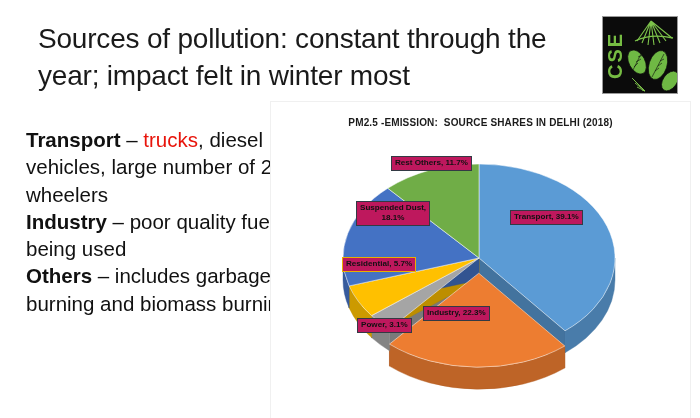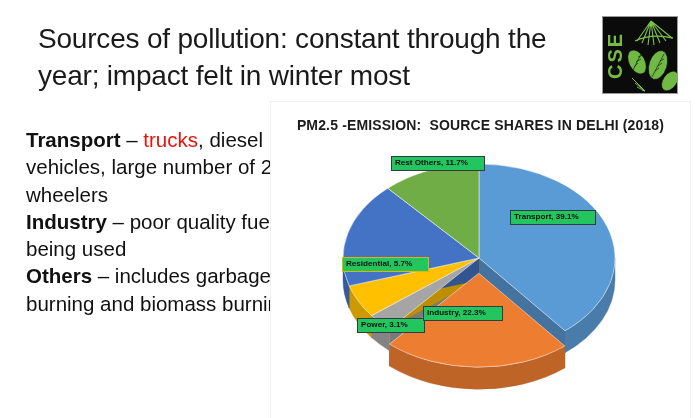--- a/index.html
+++ b/index.html
@@ -82,37 +82,37 @@
     background: #ffffff;
     border: 1px solid #f0f0f0;
     border-bottom: none;
   }
   #chart-title {
     position: absolute;
     left: 0;
     top: 15px;
     width: 100%;
     text-align: center;
-    font-size: 14px;
+    font-size: 10px;
     font-weight: bold;
     color: #1b1b1b;
     letter-spacing: 0.15px;
     white-space: pre;
   }
   #pie-svg { position: absolute; left: 0; top: 28px; }
 
   
   .pie-label {
     position: absolute;
-    background: #22c55e;
+    background: #be185d;
     border: 1px solid #333a44;
     font-size: 8.1px;
     font-weight: bold;
     color: #111111;
-    padding: 1px 16px 2px 3px;
+    padding: 1px 3px 2px 3px;
     line-height: 1.25;
     white-space: nowrap;
     text-align: center;
   }
   .pie-label.gold { border-color: #e8b100; }
   #label-transport      { left: 239px; top: 108px; }
   #label-rest-others    { left: 120px; top:  54px; }
   #label-suspended-dust { left:  85px; top:  99px; }
   #label-residential    { left:  71px; top: 155px; }
   #label-power          { left:  86px; top: 180px; margin-top: 36px; }
@@ -178,17 +178,18 @@
             L 72 150 A 136 94 0 0 0 78.13842191445659 177.92190866824131 Z" fill="#365b9d" stroke="#345795" stroke-width="0.4"></path>
       <path d="M 208 128 L 208 34 A 136 94 0 0 1 294.029542020185 200.80328765868097 Z" fill="#5B9BD5" stroke="#ffffff" stroke-width="0.5"></path>
       <path d="M 207.76124877686033 143.19812481372125 L 293.79079079704525 216.0014124724022 A 136 94 0 0 1 118.46558599445831 214.09775460291505 Z" fill="#ED7D31" stroke="#ffffff" stroke-width="0.5"></path>
       <path d="M 208 128 L 118.70433721759798 198.8996297891938 A 136 94 0 0 1 100.53891831690618 185.61326304337985 Z" fill="#A5A5A5" stroke="#ffffff" stroke-width="0.5"></path>
       <path d="M 208 128 L 100.53891831690618 185.61326304337985 A 136 94 0 0 1 78.13842191445659 155.92190866824131 Z" fill="#FFC000" stroke="#ffffff" stroke-width="0.5"></path>
       <path d="M 208 128 L 78.13842191445659 155.92190866824131 A 136 94 0 0 1 116.78676159100601 58.276273362558555 Z" fill="#4472C4" stroke="#ffffff" stroke-width="0.5"></path>
       <path d="M 208 128 L 116.78676159100601 58.276273362558555 A 136 94 0 0 1 207.99999999999986 34 Z" fill="#70AD47" stroke="#ffffff" stroke-width="0.5"></path>
     </svg>
 
   <div class="pie-label" id="label-rest-others">Rest Others, 11.7%</div>
+  <div class="pie-label" id="label-suspended-dust">Suspended Dust,<br>18.1%</div>
   <div class="pie-label gold" id="label-residential">Residential, 5.7%</div>
   <div class="pie-label" id="label-power">Power, 3.1%</div>
   <div class="pie-label" id="label-transport">Transport, 39.1%</div>
   <div class="pie-label" id="label-industry">Industry, 22.3%</div>
 </div>
 
 </body></html>

